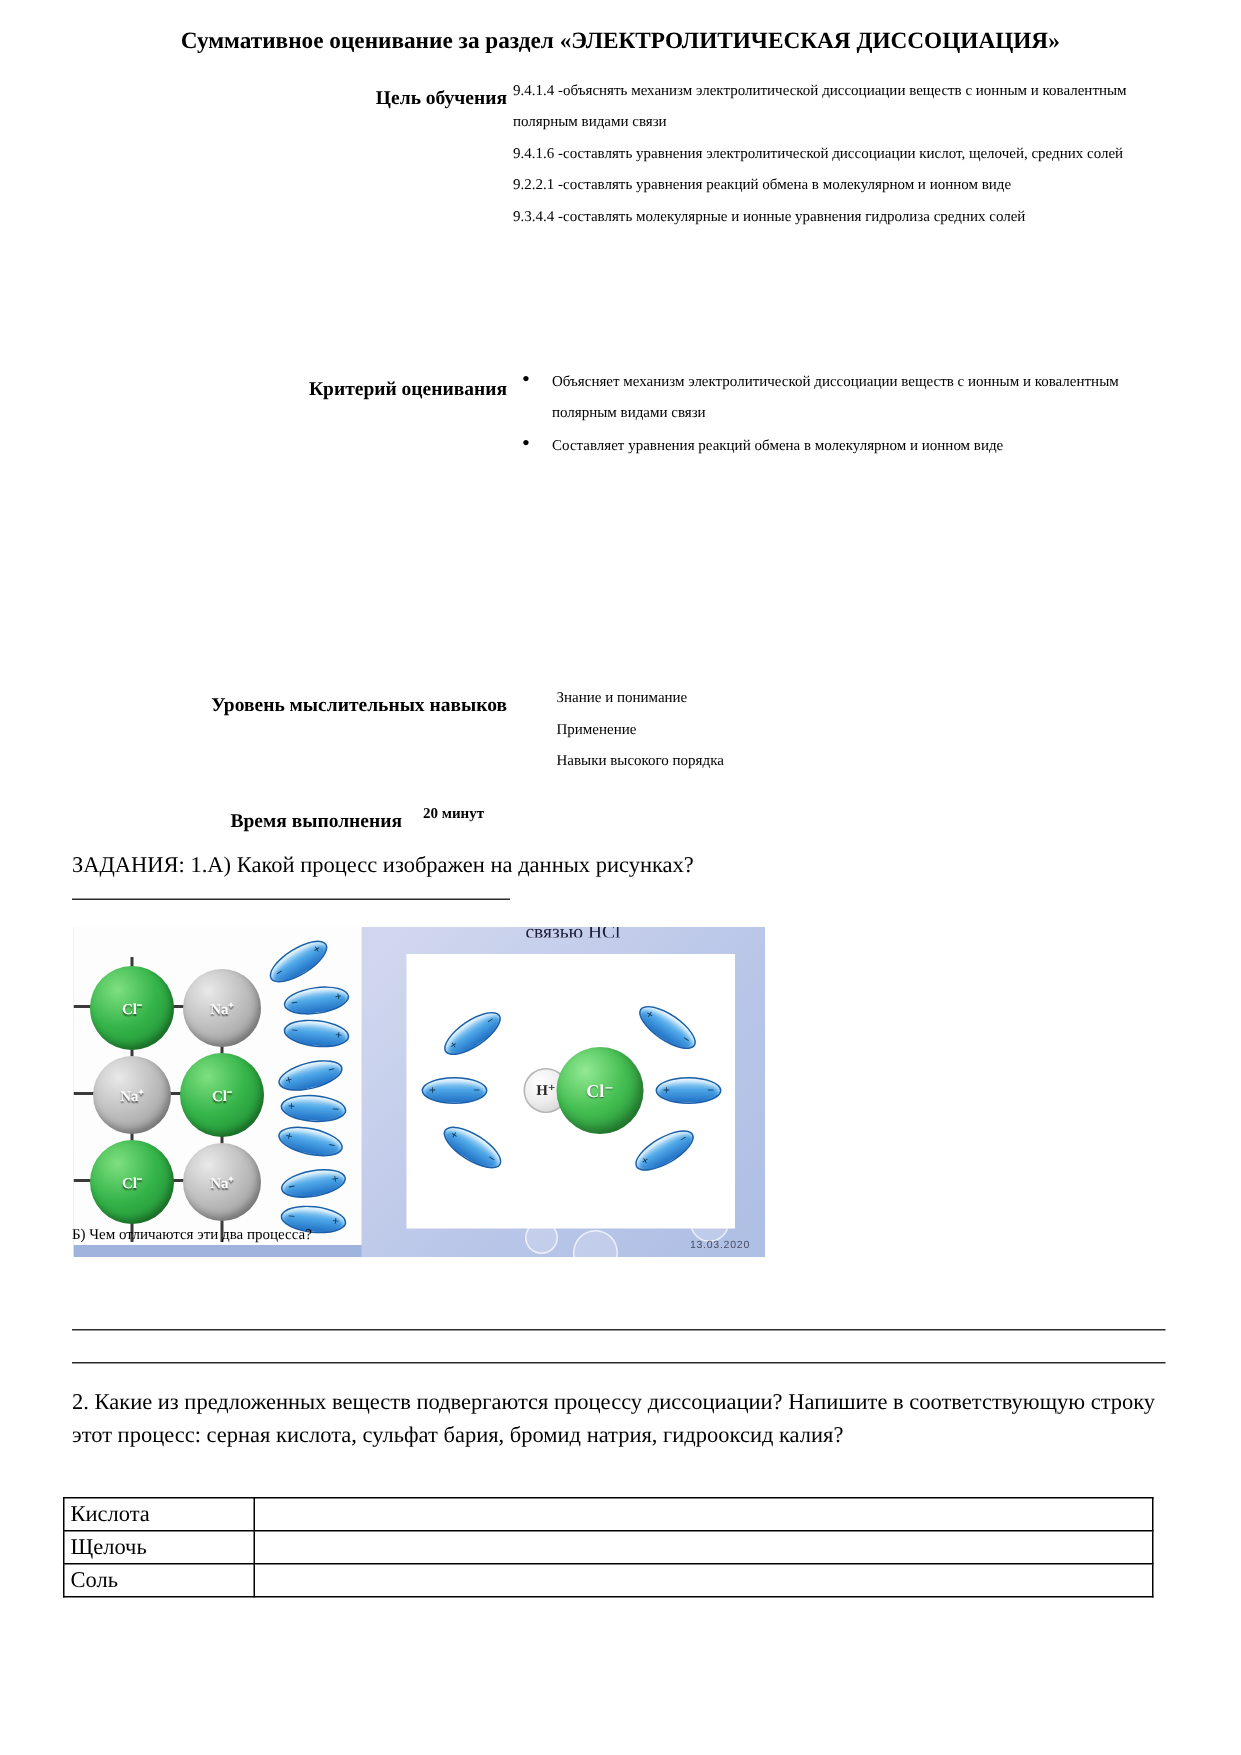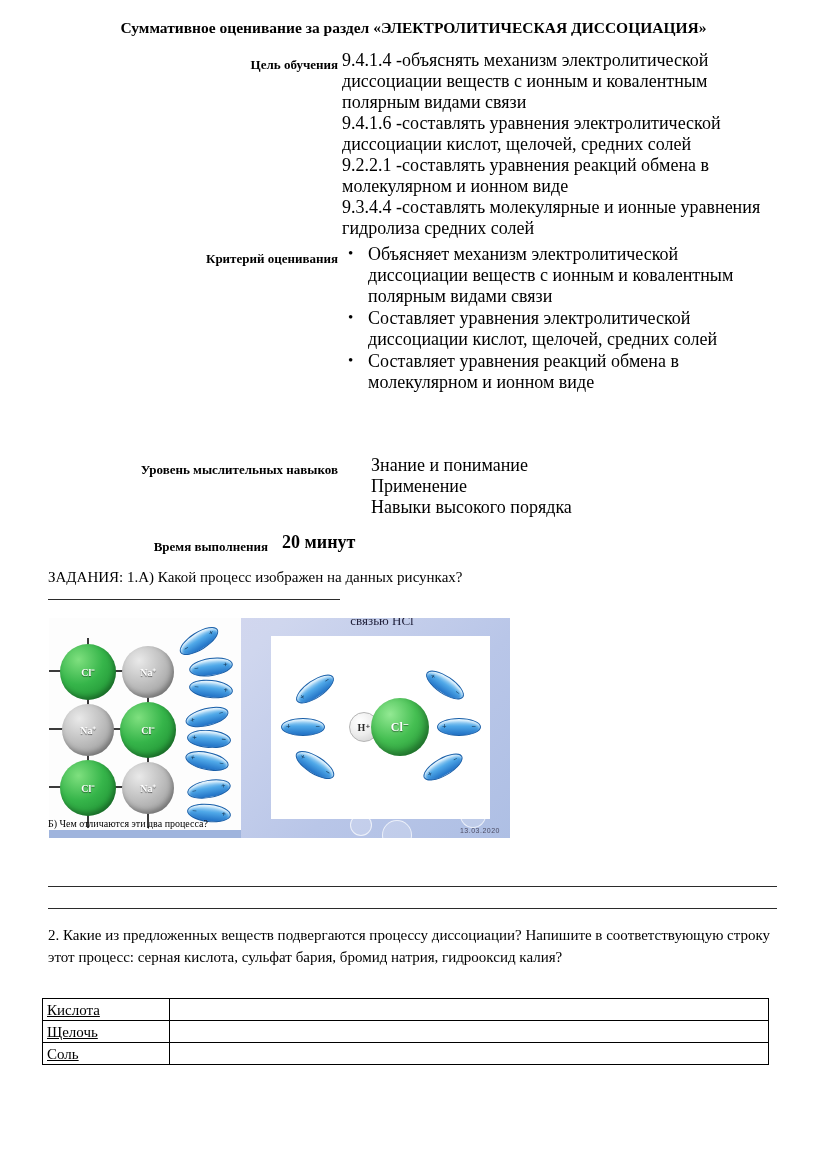--- a/index.html
+++ b/index.html
@@ -48,21 +48,21 @@
     font-size: 13px;
     font-weight: bold;
     line-height: 21px;
     text-align: right;
   }
   .row-content {
     position: absolute;
     left: 294px;
     top: 0;
     width: 437px;
-    font-size: 18px;
+    font-size: 10px;
     line-height: 21px;
   }
   .row-content .line {
     display: block;
     white-space: normal;
     margin-left: 29px;
   }
 
   
   #row-objectives { top: 50px; }
@@ -312,21 +312,21 @@
     table-layout: fixed;
   }
   .answer-table td {
     border: 1.3px solid #000000;
     height: 21px;
     padding: 0 4px;
     font-size: 15px;
     line-height: 20px;
     vertical-align: middle;
   }
-  .answer-table td.lbl { width: 118px; text-decoration: underline; }
+  .answer-table td.lbl { width: 118px; }
 </style>
 </head>
 <body>
 
 <div class="page">
 
   <div class="doc-title">Суммативное оценивание за раздел «ЭЛЕКТРОЛИТИЧЕСКАЯ ДИССОЦИАЦИЯ»</div>
 
   <div class="row" id="row-objectives">
     <div class="row-label">Цель обучения</div>
@@ -336,21 +336,20 @@
       <span class="obj">9.2.2.1 -составлять уравнения реакций обмена в молекулярном и ионном виде</span>
       <span class="obj">9.3.4.4 -составлять молекулярные и ионные  уравнения гидролиза средних солей</span>
     </div>
   </div>
 
   <div class="row" id="row-criteria">
     <div class="row-label">Критерий оценивания</div>
     <div class="row-content">
       <ul class="criteria-list">
         <li>Объясняет механизм электролитической диссоциации веществ с ионным и ковалентным полярным видами связи</li>
-        <li>Составляет уравнения электролитической диссоциации кислот, щелочей, средних солей</li>
         <li>Составляет уравнения реакций обмена в молекулярном и ионном виде</li>
       </ul>
     </div>
   </div>
 
   <div class="row" id="row-skills">
     <div class="row-label">Уровень мыслительных навыков</div>
     <div class="row-content">
       <span class="line">Знание и понимание</span>
       <span class="line">Применение</span>

